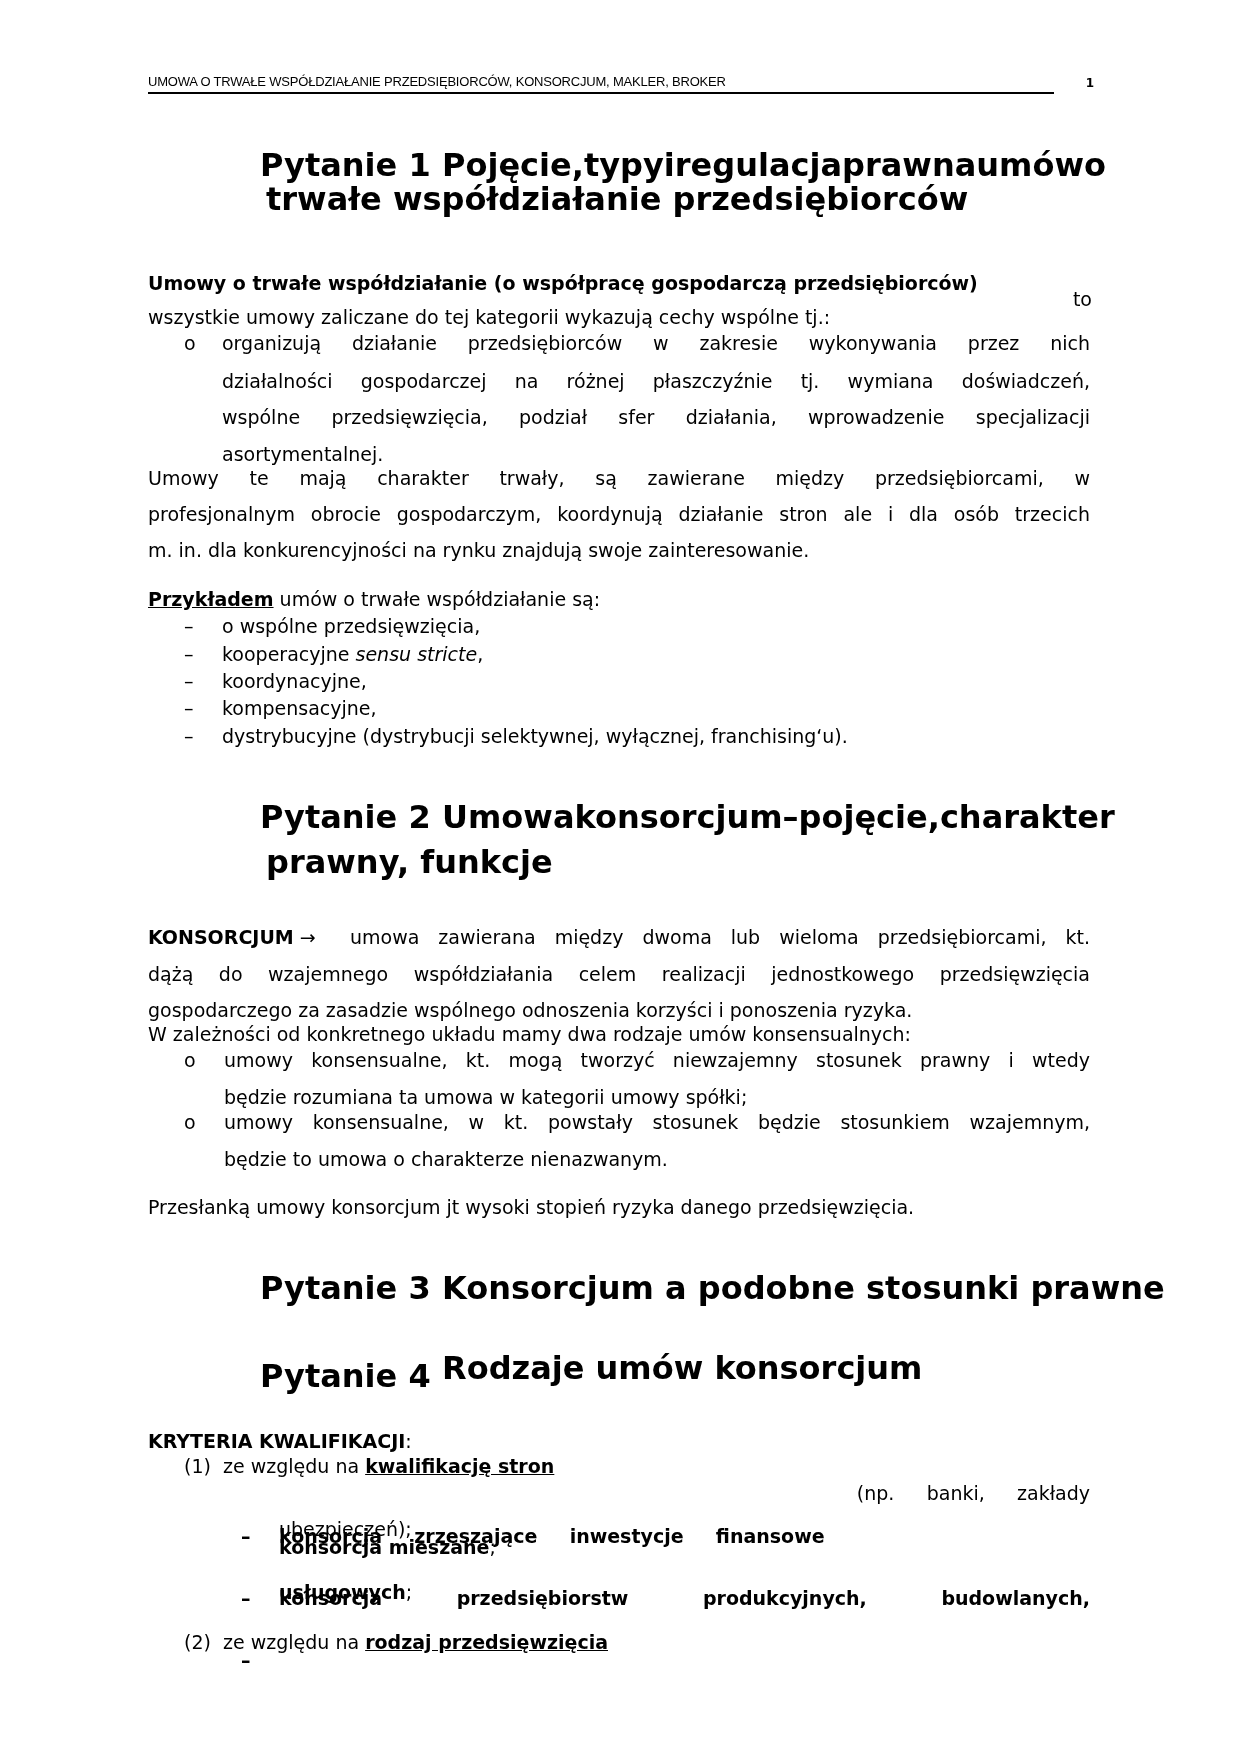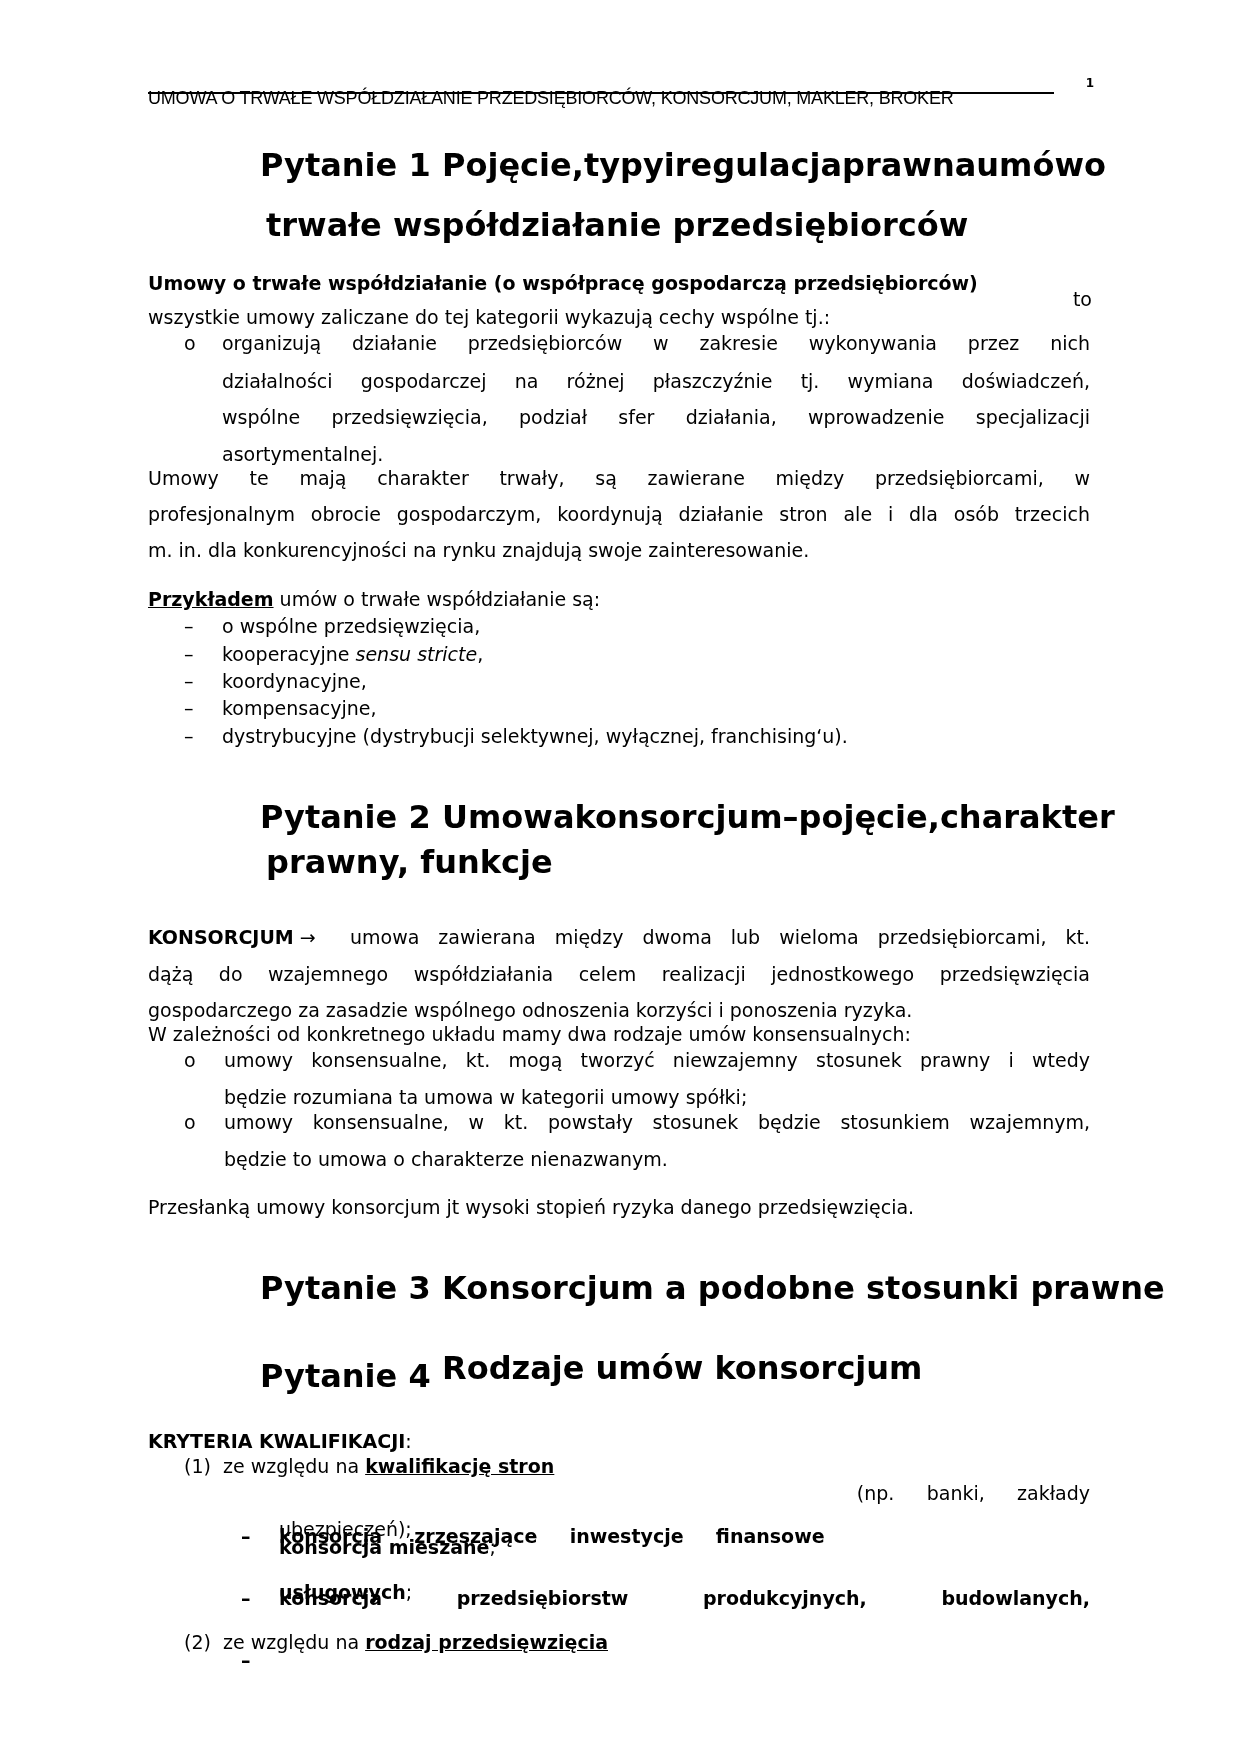--- a/index.html
+++ b/index.html
@@ -1,21 +1,21 @@
 <!DOCTYPE html>
 <html><head>
   <meta charset="utf-8">
   <style>
     html, body { margin: 0; padding: 0; background: #ffffff; }
     body { width: 1240px; height: 1754px; position: relative; overflow: hidden;
            font-family: "DejaVu Sans", sans-serif; color: #000; font-size: 19px; }
     .page-header { position: absolute; left: 148px; top: 72px; width: 906px; height: 20px;
                    border-bottom: 2px solid #000; }
-    .page-header .title { position: absolute; left: 0; top: 16px; font-family: "Liberation Sans", sans-serif;
-                          font-size: 18px; letter-spacing: -0.2px; }
+    .page-header .title { position: absolute; left: 0; top: 2px; font-family: "Liberation Sans", sans-serif;
+                          font-size: 13px; letter-spacing: -0.2px; }
     .page-header .num { position: absolute; right: -40px; top: 4px; font-size: 12px; font-weight: bold; }
     .abs { position: absolute; white-space: nowrap; }
     .heading { font-weight: bold; font-size: 32px; }
     .just { display: flex; justify-content: space-between; }
     .bold { font-weight: bold; margin-top: 43px; }
     .u { text-decoration: underline; }
     .it { font-style: italic; }
   </style>
 </head>
 <body>
@@ -28,21 +28,21 @@
 <div class="abs heading" style="left:260px; top:146px;">Pytanie 1</div>
 <div class="abs heading just" style="left:442px; top:146px; width:650px;">
   <span>Pojęcie,</span>
   <span>typy</span>
   <span>i</span>
   <span>regulacja</span>
   <span>prawna</span>
   <span>umów</span>
   <span>o</span>
 </div>
-<div class="abs heading" style="left:266px; top:206px;">trwałe współdziałanie przedsiębiorców</div>
+<div class="abs heading" style="left:266px; top:180px;">trwałe współdziałanie przedsiębiorców</div>
 
 <div class="abs" style="left:148px; top:272px;"><span class="bold">Umowy o trwałe współdziałanie (o współpracę gospodarczą przedsiębiorców)</span></div>
 <div class="abs" style="right:148px; top:288px;"> to</div>
 <div class="abs" style="left:148px; top:306px;">wszystkie umowy zaliczane do tej kategorii wykazują cechy wspólne tj.:</div>
 
 <div class="abs" style="left:184px; top:332px;">o</div>
 <div class="abs" style="left:222px; top:332px; width:868px; text-align:justify; text-align-last:justify;">organizują działanie przedsiębiorców w zakresie wykonywania przez nich</div>
 <div class="abs" style="left:222px; top:370px; width:868px; text-align:justify; text-align-last:justify;">działalności gospodarczej na różnej płaszczyźnie tj. wymiana doświadczeń,</div>
 <div class="abs" style="left:222px; top:406px; width:868px; text-align:justify; text-align-last:justify;">wspólne przedsięwzięcia, podział sfer działania, wprowadzenie specjalizacji</div>
 <div class="abs" style="left:222px; top:443px;">asortymentalnej.</div>

